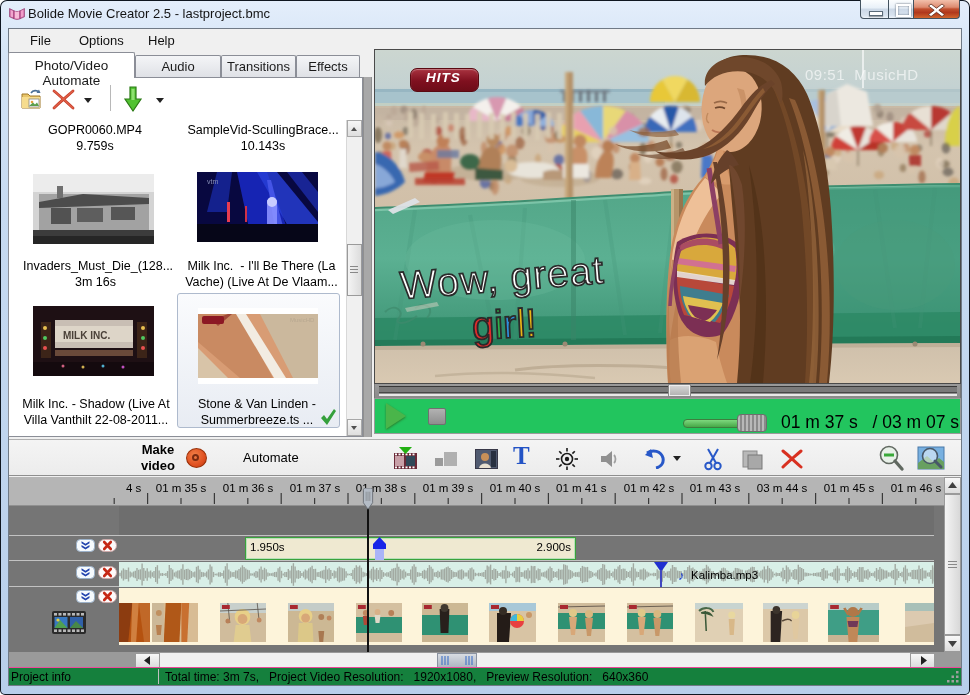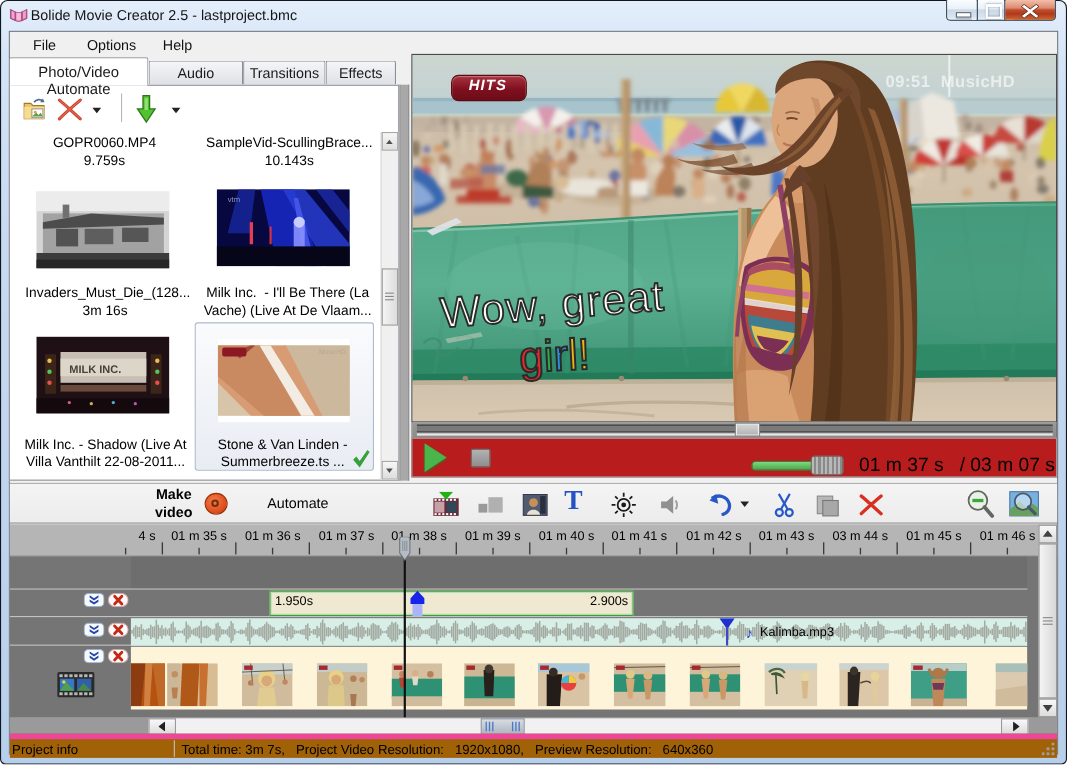--- a/index.html
+++ b/index.html
@@ -21,29 +21,29 @@
 #tab3{left:221px;width:75px}
 #tab4{left:296px;width:64px}
 
 #lib{left:8px;top:77px;width:355px;height:360px;background:#fff;border:1px solid #8b8e97;box-sizing:border-box;z-index:4;overflow:hidden}
 .lbl{font-size:12.5px;color:#000;text-align:center;line-height:16px}
 
 #split{left:363px;top:77px;width:9px;height:360px;background:#a8a8a8;border-left:1px solid #8f8f8f;border-right:1px solid #8f8f8f;box-sizing:border-box}
 
 #prev{left:374px;top:49px;width:587px;height:335px;border:1px solid #4a4a4a;box-sizing:border-box;background:#cfd8d4}
 #seek{left:374px;top:384px;width:587px;height:14px;background:linear-gradient(#9a9a9a,#8a8a8a);border-left:1px solid #777;border-right:1px solid #777;box-sizing:border-box}
-#ctrl{left:374px;top:398px;width:587px;height:36px;background:#b91c1c;border:1px solid #9a9a9a;box-sizing:border-box}
+#ctrl{left:374px;top:398px;width:587px;height:36px;background:#22c55e;border:1px solid #9a9a9a;box-sizing:border-box}
 
 #tbar{left:9px;top:439px;width:952px;height:37px;background:linear-gradient(#f4f4f4,#ececec);border-top:1px solid #b0b0b0;border-bottom:1px solid #8f8f8f;box-sizing:border-box}
 
 #tl{left:9px;top:477px;width:952px;height:192px;background:#7d7d7d}
 #ruler{left:0;top:0;width:952px;height:29px;background:#b5b5b5;border-bottom:1px solid #909090;box-sizing:border-box}
 .rlab{top:5px;font-size:11.5px;color:#000}
 
-#sbar{left:9px;top:667px;width:952px;height:17px;background:#a16207;border-top:5px solid #ec4899;font-size:12px;color:#000}
+#sbar{left:9px;top:667px;width:952px;height:17px;background:#15803d;border-top:1px solid #ec4899;font-size:12px;color:#000}
 </style></head><body>
 <div id="win">
  <div id="frame" class="a"></div>
  <div id="title" class="a">Bolide Movie Creator 2.5 - lastproject.bmc</div>
  <svg class="a" style="left:8px;top:5px" width="18" height="18" viewBox="0 0 18 18">
    <path d="M1.5,3.5 L6,5.8 L6,13.8 L1.5,11.8 Z" fill="#b84e8e" stroke="#8d3468" stroke-width="0.6"></path>
    <path d="M6,5.8 C8,6.8 10,6.8 12,5.8 L12,13.8 C10,14.8 8,14.8 6,13.8 Z" fill="#e683b8" stroke="#8d3468" stroke-width="0.6"></path>
    <path d="M12,5.8 L16.5,3.5 L16.5,11.8 L12,13.8 Z" fill="#c75f9e" stroke="#8d3468" stroke-width="0.6"></path>
    <path d="M2.5,4.8 L5.2,6.1 L5.2,12.6 L2.5,11.4 Z" fill="#f0a6ce"></path>
    <path d="M7,6.6 C8.5,7.1 9.5,7.1 11,6.6 L11,13 C9.5,13.6 8.5,13.6 7,13 Z" fill="#f6bcd8"></path>
@@ -604,21 +604,21 @@
 <path d="M300,80 C284,83 266,83 254,80 C266,87 288,89 304,85 Z" fill="#8a5a34" opacity="0.6"></path>
 <path d="M308,98 C294,104 276,106 262,104 C276,110 298,111 312,105 Z" fill="#6b432a" opacity="0.65"></path>
 <path d="M352,100 C344,108 338,120 336,134 C344,124 354,117 364,115 C360,108 356,102 352,100 Z" fill="#66402a"></path>
 <path d="M338,112 C344,142 348,180 348,222 C348,254 346,285 342,310 C352,278 356,240 354,198 C352,160 346,130 342,112 Z" fill="#66402a"></path>
 <path d="M354,115 C362,155 366,205 364,255 C370,215 372,170 367,135 C363,122 358,115 354,115 Z" fill="#734930" opacity="0.85"></path>
 
 </svg>
 
 <div class="a" style="left:35px;top:18px;width:67px;height:22px;background:linear-gradient(#a93340,#7f101f 55%,#6d0c18);border-radius:7px;border:1px solid #5a0a12;box-shadow:inset 0 1px 1px rgba(255,255,255,.35)"></div>
 <div class="a" style="left:35px;top:20px;width:67px;text-align:center;font-style:italic;font-weight:bold;font-size:13.5px;color:#fff;letter-spacing:1px">HITS</div>
-<div class="a" style="left:430px;top:16px;width:160px;font-weight:bold;font-size:15px;color:#fff;opacity:0.62;letter-spacing:0.5px">09:51&nbsp;&nbsp;MusicHD</div>
+<div class="a" style="left:430px;top:16px;width:160px;font-weight:normal;font-size:15px;color:#fff;opacity:0.62;letter-spacing:0.5px">09:51&nbsp;&nbsp;MusicHD</div>
 <div class="a" style="left:487px;top:0px;width:2px;height:38px;background:#fff;opacity:0.6"></div>
 <div class="a" style="left:25px;top:206px;font-size:39px;color:#fff;-webkit-text-stroke:1.7px #2a2a2a;transform:rotate(-4.5deg);white-space:nowrap;letter-spacing:1px">Wow, great</div>
 <div class="a" style="left:97px;top:252px;font-size:40px;-webkit-text-stroke:1.8px #2a2a2a;transform:rotate(-3deg);white-space:nowrap"><span style="color:#e02c2c">g</span><span style="color:#2fae49">i</span><span style="color:#2e8fdc">r</span><span style="color:#eab515">l</span><span style="color:#eab515">!</span></div>
 </div>
  <div id="seek" class="a">
   <div class="a" style="left:4px;top:2px;width:578px;height:7px;background:#7a7a7a;border-top:1.5px solid #383838;border-bottom:1.5px solid #484848;box-sizing:border-box"></div>
   <div class="a" style="left:4px;top:10px;width:578px;height:2px;background:#e8e8e8"></div>
   <div class="a" style="left:293px;top:0px;width:23px;height:13px;background:linear-gradient(#d8d8d8,#b0b0b0);border:1px solid #888;box-shadow:0 0 0 1px #eee inset;box-sizing:border-box"></div>
  </div>
  <div id="ctrl" class="a">

